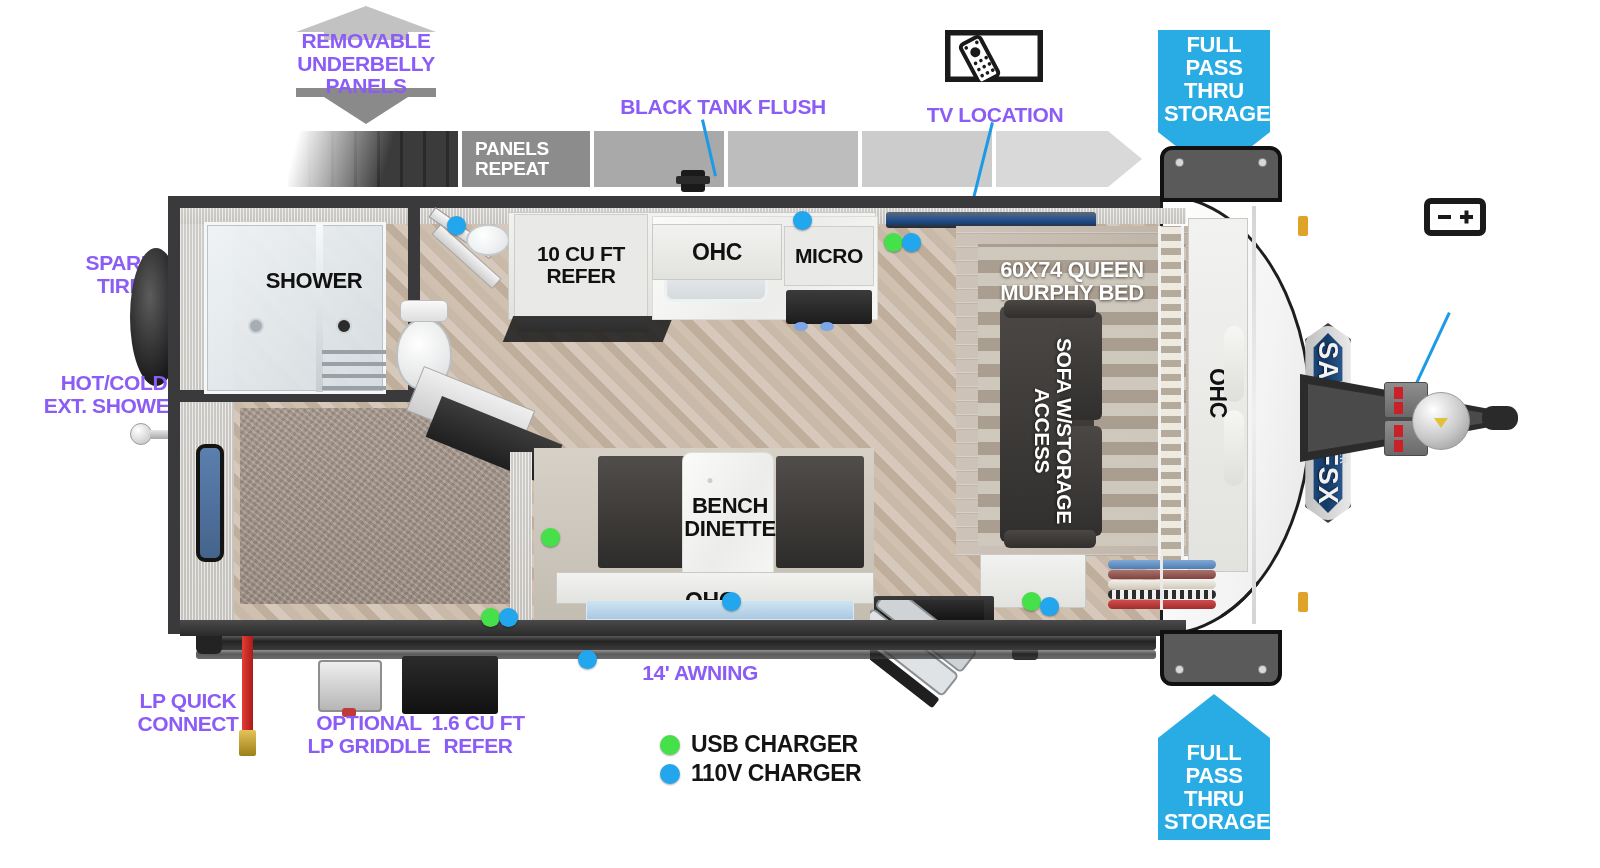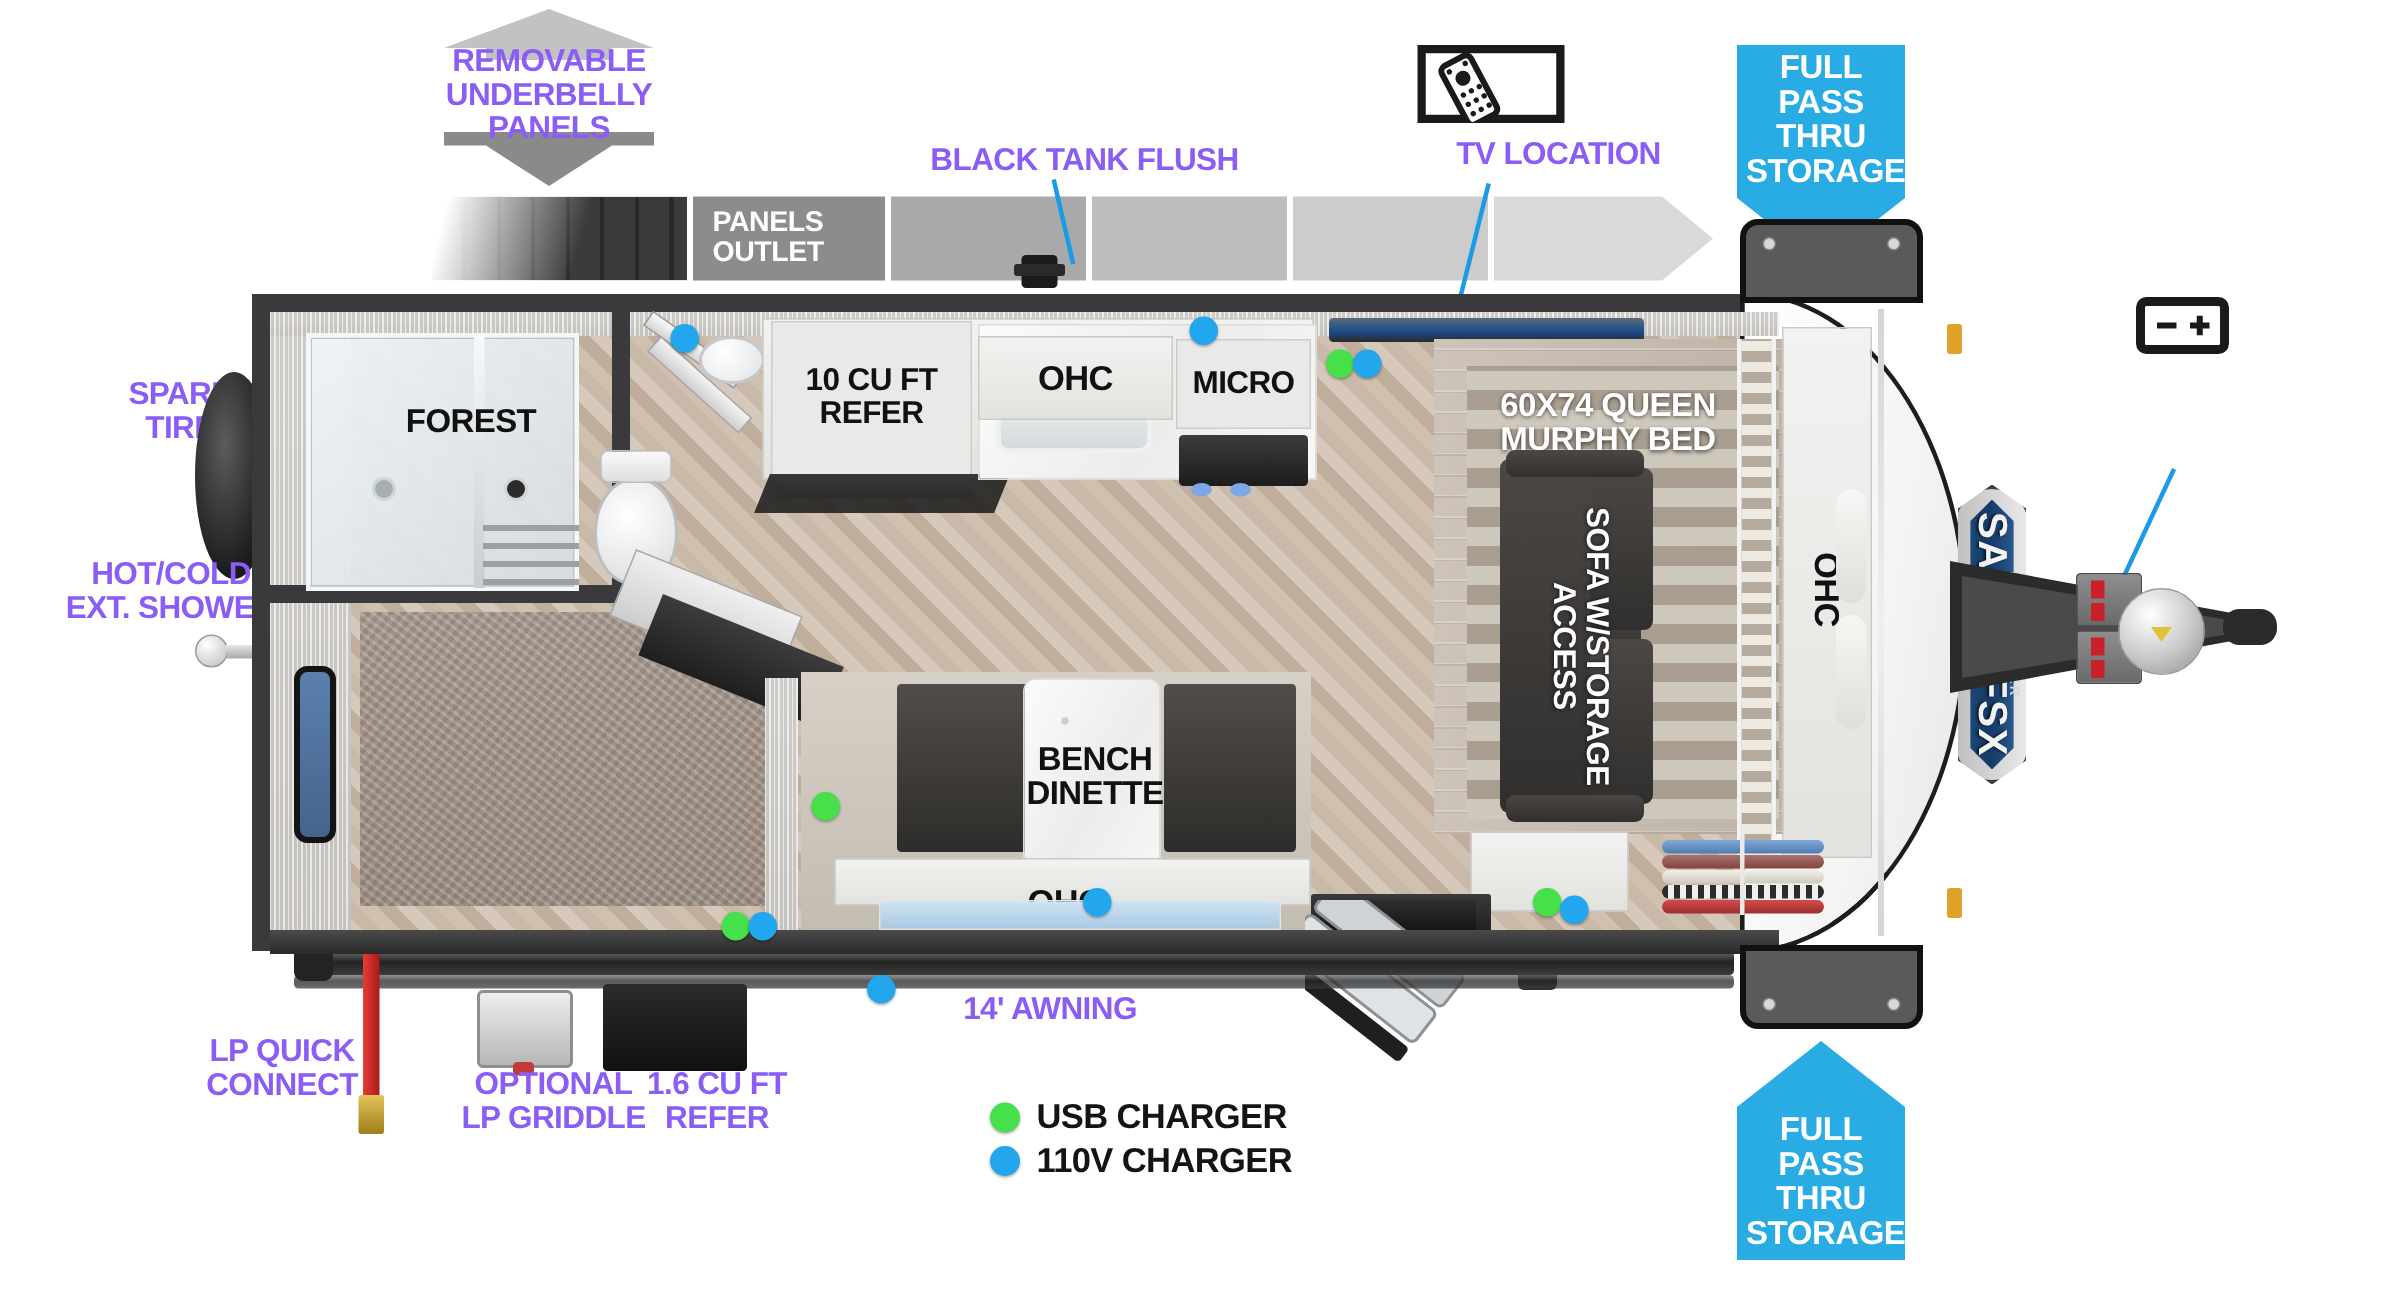--- a/index.html
+++ b/index.html
@@ -225,21 +225,21 @@
 <body>
 
 <div id="stage">
 
   <div class="panelstrip" style="left:0;top:0;width:1600px;height:200px;">
 
     <div class="panel-dark" style="left:288px;top:131px;width:170px;height:56px;"></div>
 
     <div class="panel-box" style="left:462px;top:131px;width:128px;height:56px;background:#8c8c8c;">
       <span>PANELS
-OUTLET</span>
+REPEAT</span>
     </div>
 
     <div class="panel-box" style="left:594px;top:131px;width:130px;height:56px;background:#a9a9a9;"></div>
     <div class="panel-box" style="left:728px;top:131px;width:130px;height:56px;background:#bdbdbd;"></div>
     <div class="panel-box" style="left:862px;top:131px;width:130px;height:56px;background:#cccccc;"></div>
 
     <div class="panel-box" style="left:996px;top:131px;width:112px;height:56px;background:#d9d9d9;"></div>
     <div class="panel-arrowtip" style="left:1108px;top:131px;border-top:28px solid transparent;border-bottom:28px solid transparent;border-left:34px solid #d9d9d9;"></div>
 
     <svg class="grayarrow-up" style="left:296px;top:6px;" width="140" height="34" viewBox="0 0 140 34">
@@ -271,21 +271,21 @@
       <circle cx="34" cy="29" r="1.8" fill="#1a1a1a"></circle>
       <circle cx="40" cy="29" r="1.8" fill="#1a1a1a"></circle>
       <circle cx="28" cy="36" r="1.8" fill="#1a1a1a"></circle>
       <circle cx="34" cy="36" r="1.8" fill="#1a1a1a"></circle>
       <circle cx="40" cy="36" r="1.8" fill="#1a1a1a"></circle>
       <circle cx="28" cy="43" r="1.8" fill="#1a1a1a"></circle>
       <circle cx="34" cy="43" r="1.8" fill="#1a1a1a"></circle>
       <circle cx="40" cy="43" r="1.8" fill="#1a1a1a"></circle>
     </g>
   </svg>
-  <div class="callout" style="left:920px;top:92px;width:150px;margin-left:44px;">TV LOCATION</div>
+  <div class="callout" style="left:920px;top:104px;width:150px;">TV LOCATION</div>
   <div class="leader" style="left:991px;top:122px;width:3px;height:110px;transform:rotate(14deg);"></div>
 
   <div class="bluearrow" style="left:1158px;top:30px;width:112px;">
     <div class="body">
       <span style="white-space:pre-line;">FULL PASS
 THRU
 STORAGE</span>
     </div>
     <div class="head-down"></div>
   </div>
@@ -360,21 +360,21 @@
     <div class="abs" style="left:196px;top:444px;width:28px;height:118px;border-radius:9px;
                 background:linear-gradient(#5b7fae,#45648c);border:4px solid #141414;"></div>
 
     <div class="darkwall" style="left:180px;top:390px;width:240px;height:12px;"></div>
     <div class="darkwall" style="left:408px;top:208px;width:12px;height:194px;"></div>
 
     <div class="shower-glass" style="left:204px;top:222px;width:182px;height:172px;"></div>
     <div class="abs" style="left:316px;top:224px;width:7px;height:168px;background:linear-gradient(#f7f9fa,#c6ced3);"></div>
     <div class="abs" style="left:248px;top:318px;width:16px;height:16px;border-radius:50%;background:#a6aeb3;border:2px solid #cfd6da;"></div>
     <div class="abs" style="left:336px;top:318px;width:16px;height:16px;border-radius:50%;background:#2b2b2b;border:2px solid #cfd6da;"></div>
-    <div class="cab-label" style="left:254px;top:268px;width:120px;height:26px;font-size:22px;">FOREST</div>
+    <div class="cab-label" style="left:254px;top:268px;width:120px;height:26px;font-size:22px;">SHOWER</div>
 
     <div class="abs" style="left:322px;top:344px;width:64px;height:46px;
                 background:repeating-linear-gradient(0deg,#9aa1a6 0 4px,transparent 4px 12px);"></div>
 
     <div class="abs" style="left:396px;top:318px;width:56px;height:72px;border-radius:50% 50% 46% 46%;
                 background:radial-gradient(circle at 40% 35%,#ffffff,#d8dadb);border:2px solid #bcbec0;"></div>
     <div class="abs" style="left:400px;top:300px;width:48px;height:22px;border-radius:6px;
                 background:linear-gradient(#fafafa,#dedede);border:1px solid #bdbdbd;"></div>
 
     <div class="abs" style="left:432px;top:206px;width:74px;height:12px;

